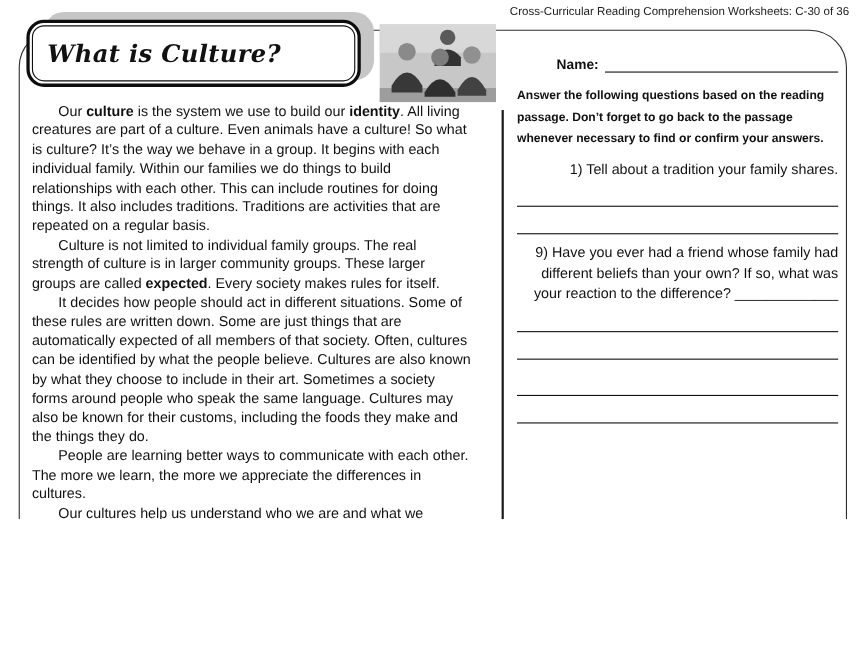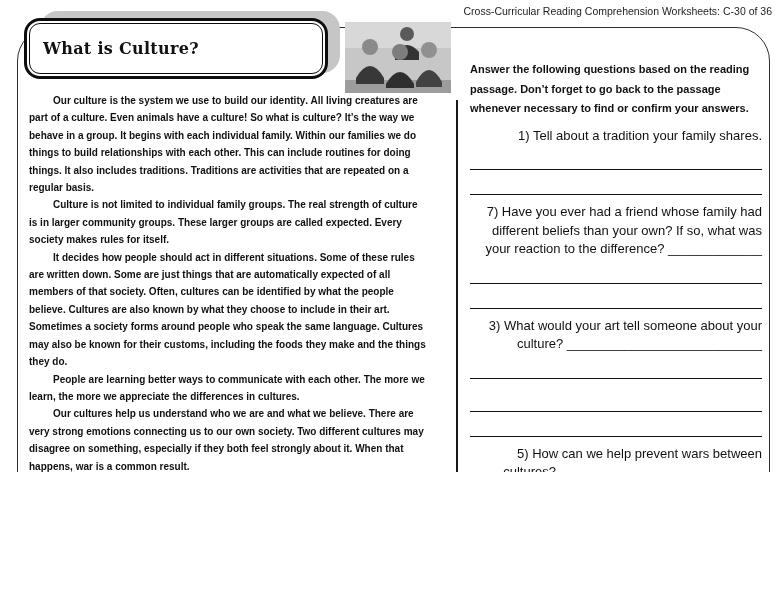--- a/index.html
+++ b/index.html
@@ -11,26 +11,26 @@
   .frame{position:absolute;left:17px;top:27px;width:753px;height:543px;
          border:1.6px solid #2e2e2e;border-radius:34px;background:#fff;box-sizing:border-box;}
 
   .title-shadow{position:absolute;left:40px;top:11px;width:300px;height:62px;
                 background:#c6c6c6;border-radius:18px;}
   .title-box{position:absolute;left:24px;top:18px;width:304px;height:61px;
              background:#fff;border:3px solid #0d0d0d;border-radius:16px;
              padding:2px;box-sizing:border-box;}
   .title-inner{border:1.6px solid #0d0d0d;border-radius:11px;height:100%;box-sizing:border-box;
                display:flex;flex-direction:column;justify-content:center;padding-left:13px;background:#fff;}
-  .title{font-family:"DejaVu Serif",serif;font-weight:bold;font-size:16px;margin:0;letter-spacing:.3px;}
+  .title{font-family:"DejaVu Serif",serif;font-weight:bold;font-size:22px;margin:0;letter-spacing:.3px;font-style:italic;}
   .subtitle{font-family:"DejaVu Serif",serif;font-weight:bold;font-size:11.5px;margin-top:3px;}
 
   .photo{position:absolute;left:345px;top:22px;width:106px;height:71px;display:block;}
 
-  .passage{position:absolute;left:29px;top:92px;width:399px;font-size:10px;line-height:17.4px;text-align:left;font-weight:bold;}
+  .passage{position:absolute;left:29px;top:92px;width:399px;font-size:13px;line-height:17.4px;text-align:left;}
   .passage p{margin:0;text-indent:24px;}
 
   .divider{position:absolute;left:456px;top:100px;height:447px;width:0;border-left:2px solid #1a1a1a;}
 
   .answers{position:absolute;left:470px;top:48px;width:292px;}
   .name-row{display:flex;align-items:flex-end;padding-left:36px;height:18px;}
   .name-label{font-weight:bold;font-size:12.5px;}
   .name-line{flex:1;border-bottom:1.6px solid #111;margin-left:6px;height:14px;}
   .instructions{font-weight:bold;font-size:11px;line-height:19.5px;margin-top:12px;}
   .questions{margin-top:0;}
@@ -78,41 +78,37 @@
       <p>Our <b>culture</b> is the system we use to build our <b>identity</b>. All living creatures are part of a culture. Even animals have a culture! So what is culture? It’s the way we behave in a group. It begins with each individual family. Within our families we do things to build relationships with each other. This can include routines for doing things. It also includes traditions. Traditions are activities that are repeated on a regular basis.</p>
       <p>Culture is not limited to individual family groups. The real strength of culture is in larger community groups. These larger groups are called <b>expected</b>. Every society makes rules for itself.</p>
       <p>It decides how people should act in different situations. Some of these rules are written down. Some are just things that are automatically expected of all members of that society. Often, cultures can be identified by what the people believe. Cultures are also known by what they choose to include in their art. Sometimes a society forms around people who speak the same language. Cultures may also be known for their customs, including the foods they make and the things they do.</p>
       <p>People are learning better ways to communicate with each other. The more we learn, the more we appreciate the differences in cultures.</p>
       <p>Our cultures help us understand who we are and what we believe. There are very strong emotions connecting us to our own society. Two different cultures may disagree on something, especially if they both feel strongly about it. When that happens, war is a common result.</p>
     </div>
 
   <div class="divider"></div>
 
   <div class="answers">
+    <div class="name-row">
+      <span class="name-label">Name:</span>
+      <span class="name-line"></span>
+    </div>
     <div class="instructions">Answer the following questions based on the reading passage. Don’t forget to go back to the passage whenever necessary to find or confirm your answers.</div>
     <div class="questions">
         <div class="question">
           <div>1) Tell about a tradition your family shares.</div>
           <div class="blank"></div>
           <div class="blank"></div>
         </div>
         <div class="question">
-          <div>7) Have you ever had a friend whose family had different beliefs than your own? If so, what was your reaction to the difference? _____________</div>
+          <div>9) Have you ever had a friend whose family had different beliefs than your own? If so, what was your reaction to the difference? _____________</div>
           <div class="blank"></div>
           <div class="blank"></div>
         </div>
         <div class="question">
-          <div>3) What would your art tell someone about your culture? ___________________________</div>
           <div class="blank"></div>
-        </div>
-        <div class="question">
-          <div class="blank"></div>
-          <div class="blank"></div>
-        </div>
-        <div class="question">
-          <div>5) How can we help prevent wars between cultures? ____________________________</div>
           <div class="blank"></div>
         </div>
       </div>
   </div>
 
 
 </div>
 
 </body></html>

